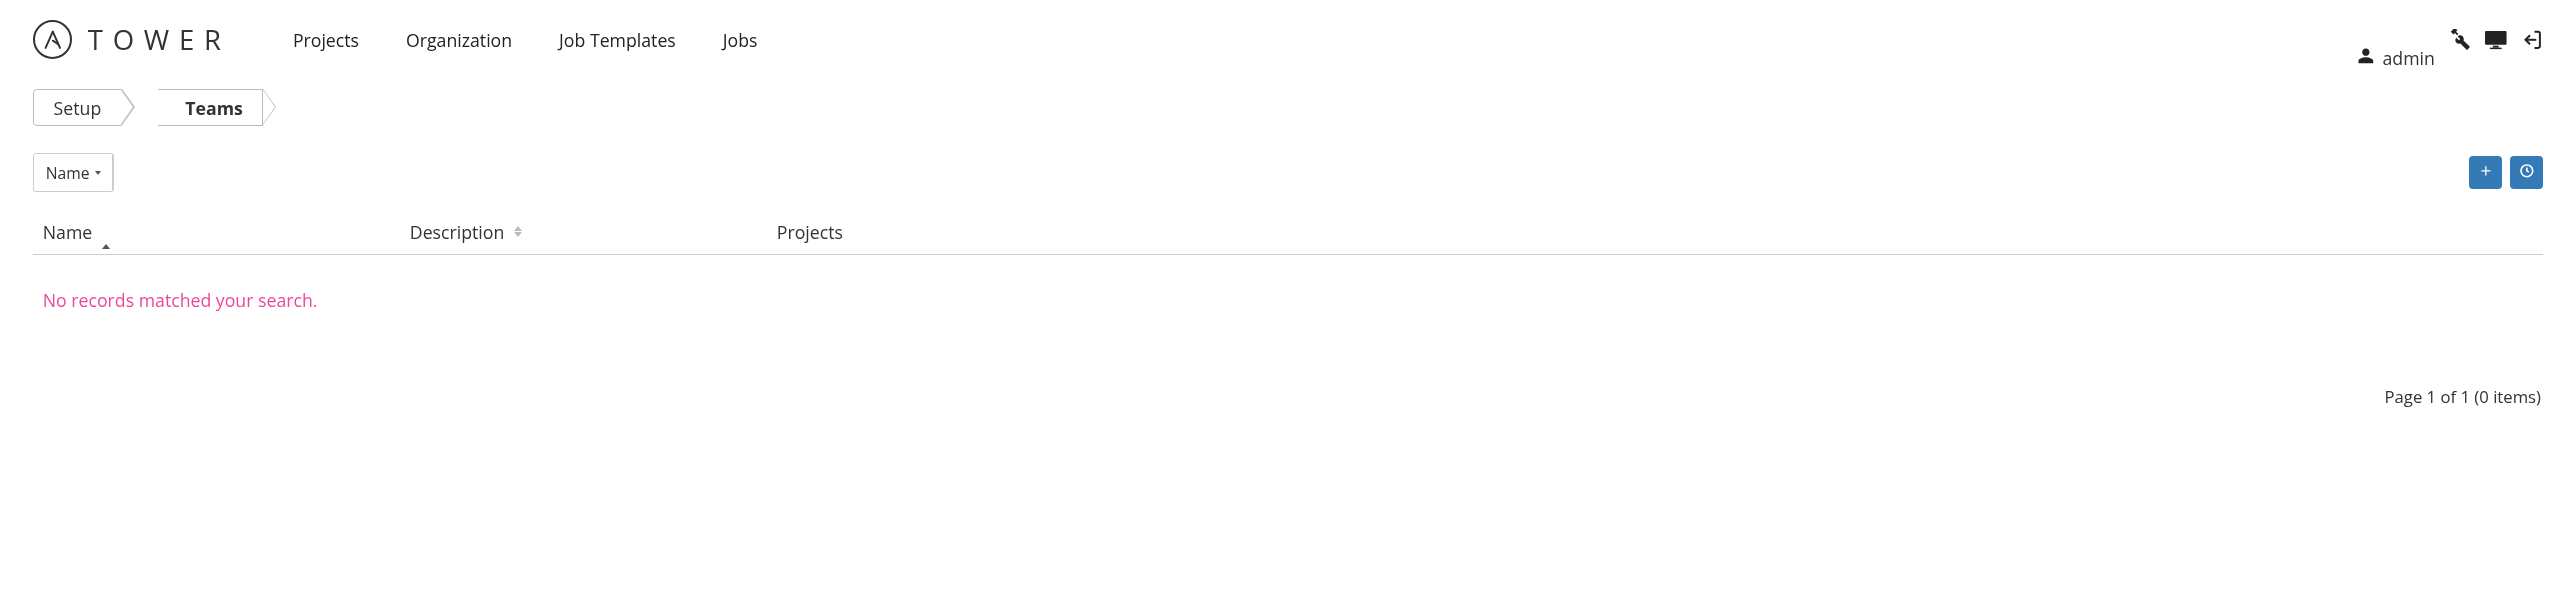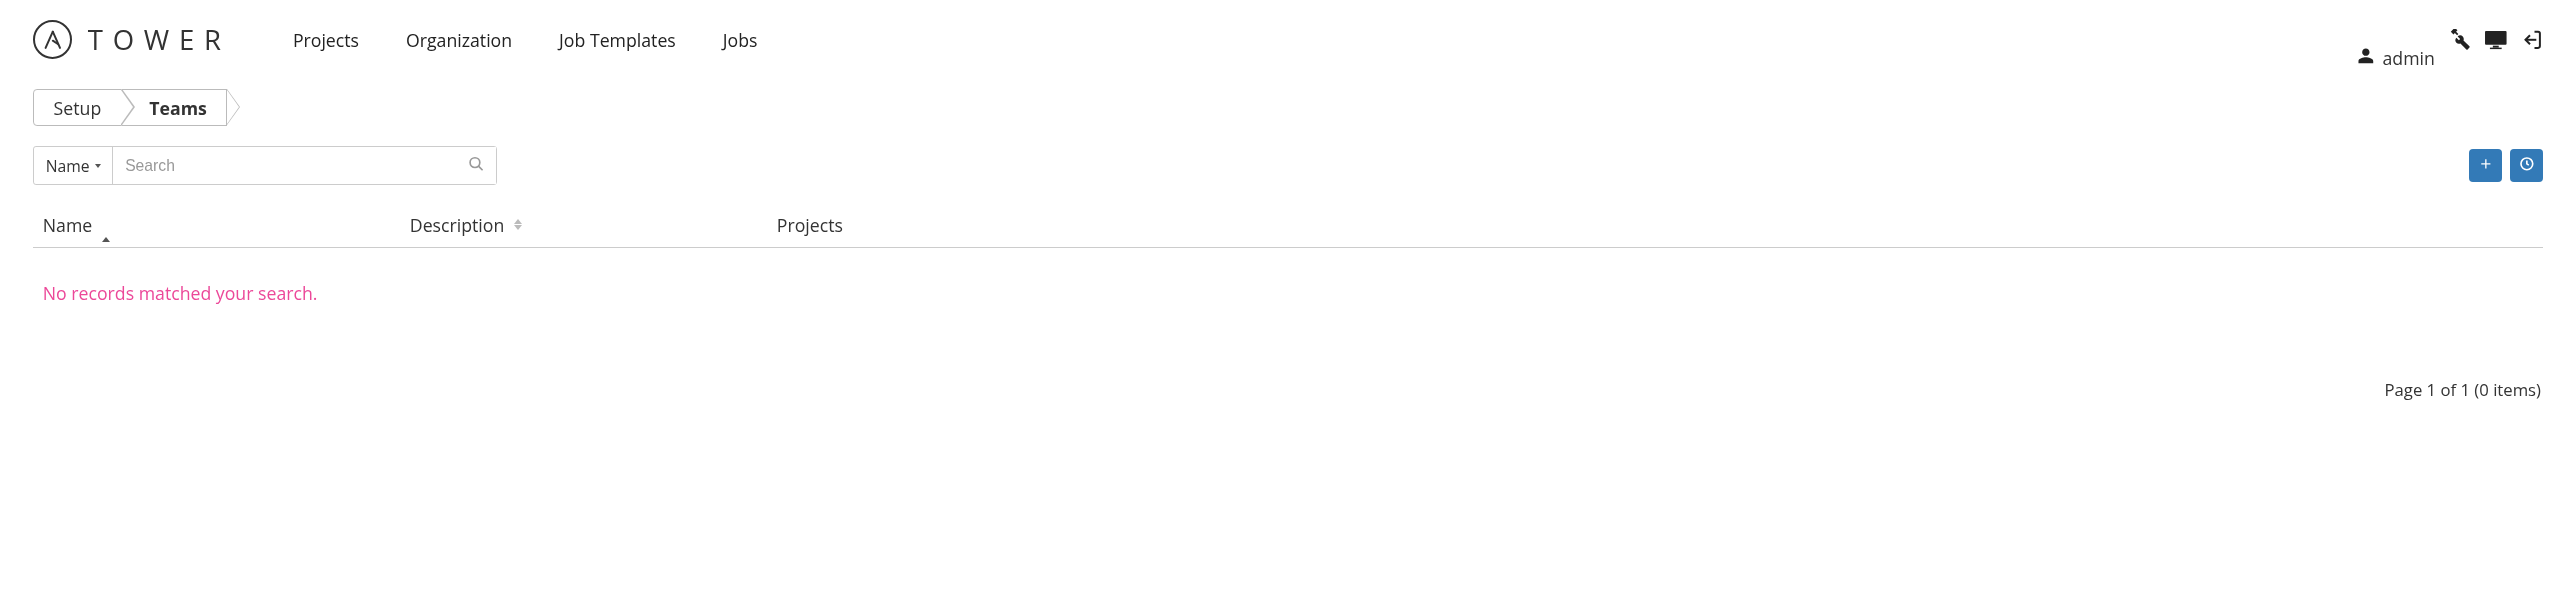--- a/index.html
+++ b/index.html
@@ -51,21 +51,22 @@
   display: flex;
   align-items: center;
   gap: 13.8px;
 }
 .user-block { display: flex; align-items: center; gap: 7.9px; font-size: 17.7px; margin-top: 36px; }
 .icon-btn { cursor: pointer; display: inline-flex; align-items: center; justify-content: center; }
 .page-body { padding: 0 33px; }
 .breadcrumb {
   display: flex;
   align-items: center;
-  margin-bottom: 20px;
+  margin-bottom: 27px;
+  gap: 36px;
 }
 .crumb {
   position: relative;
   padding: 5.9px 19.6px 5.9px 19.6px;
   border: 1px solid #bbb;
   font-size: 17.7px;
   background: #fff;
   height: 37px;
   display: flex;
   align-items: center;
@@ -219,29 +220,20 @@
       <span>Teams</span>
     </div>
   </div>
 
   <div class="toolbar-row">
     <div class="search-group">
       <div class="search-filter">
         <span>Name</span>
         <span class="caret"></span>
       </div>
-      <div class="search-input-wrap">
-        <input class="search-input" type="text" placeholder="Search" style="">
-        <span class="search-icon">
-          <svg width="16.7" height="16.7" viewBox="0 0 24 24" fill="none" stroke="#999" stroke-width="2.4">
-              <circle cx="10" cy="10" r="7"></circle>
-              <line x1="21" y1="21" x2="15" y2="15"></line>
-            </svg>
-        </span>
-      </div>
     </div>
     <div class="action-buttons">
       <div class="blue-btn">
         <span>
           <svg width="15.7" height="15.7" viewBox="0 0 24 24" fill="#fff">
               <path d="M19 13h-6v6h-2v-6H5v-2h6V5h2v6h6v2z"></path>
             </svg>
         </span>
       </div>
       <div class="blue-btn">

